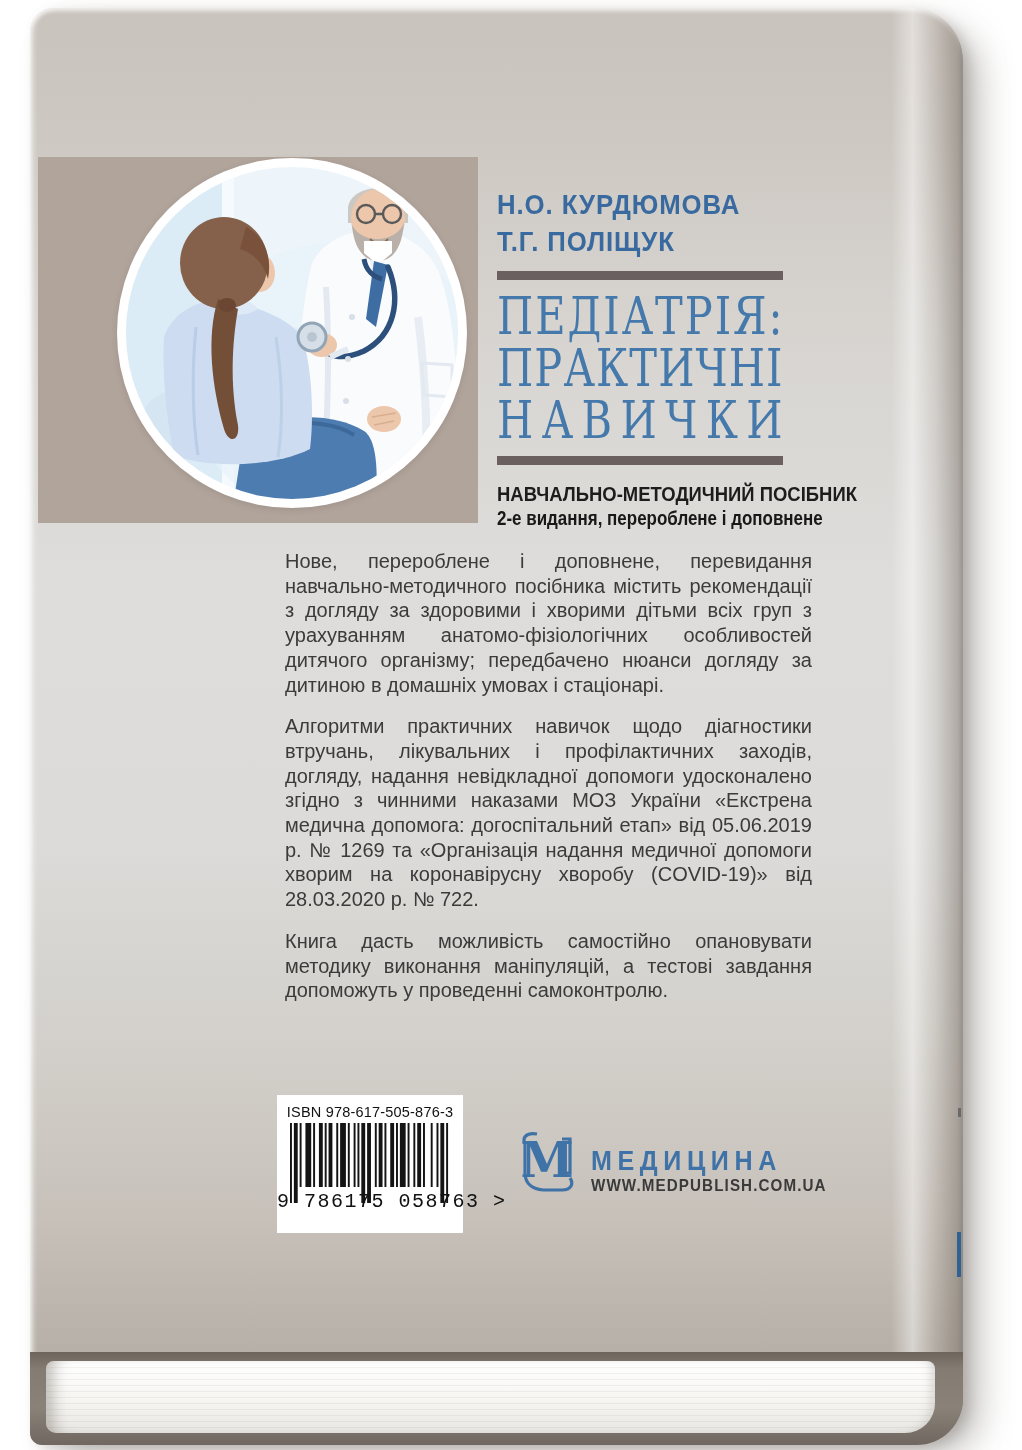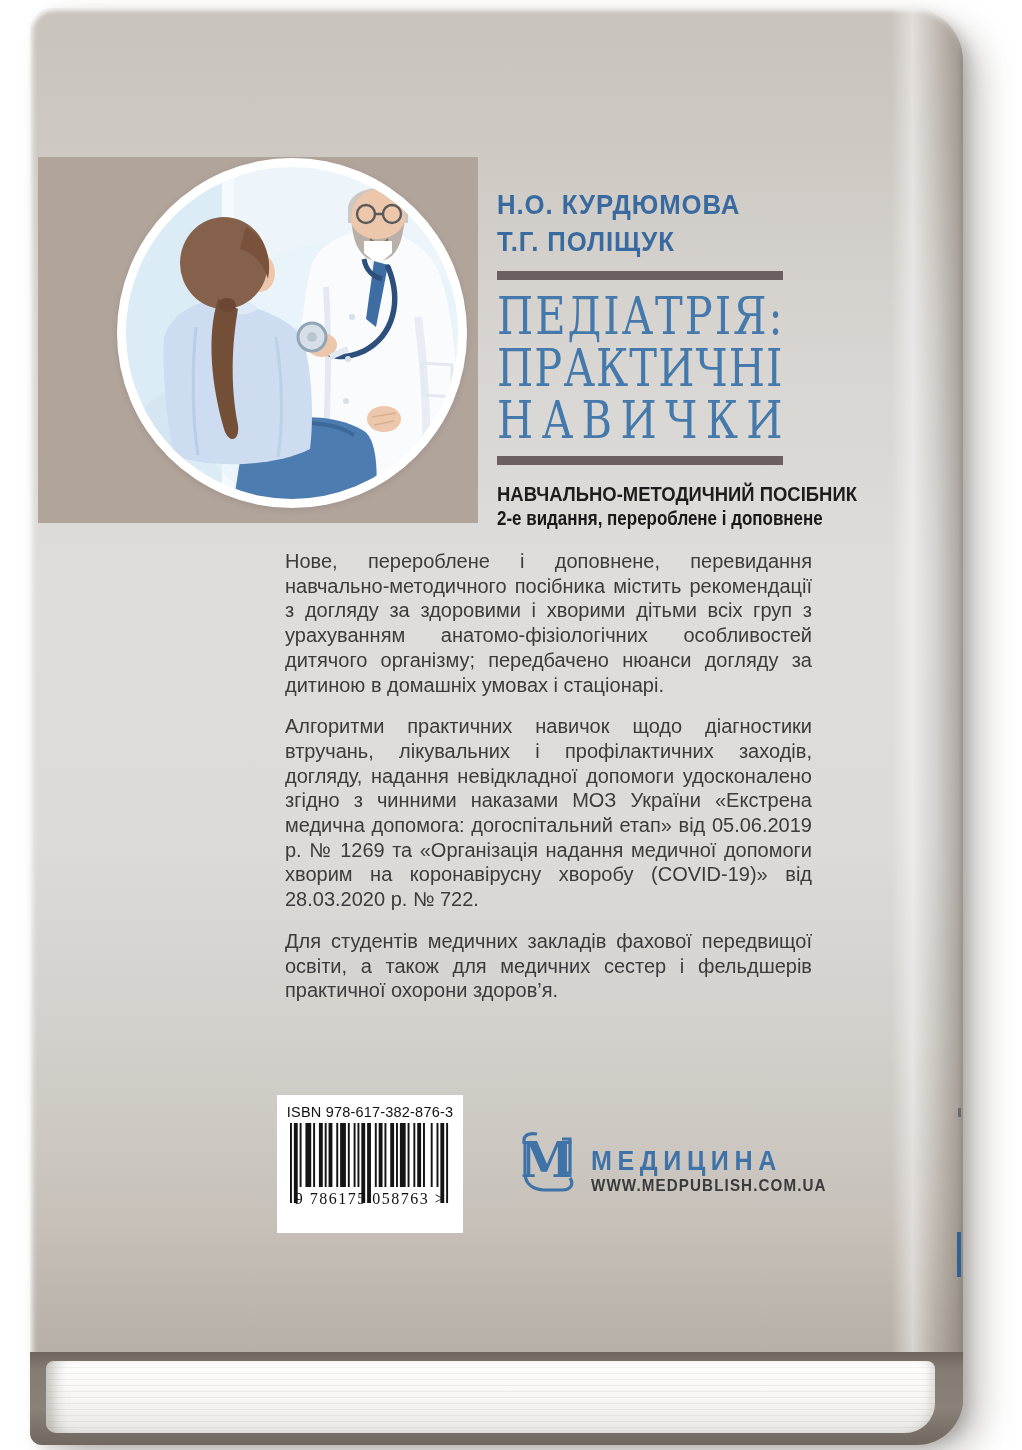--- a/index.html
+++ b/index.html
@@ -70,22 +70,22 @@
     text-align:justify;
   }
   .annotation p{margin:0 0 17px 0;}
   .isbn-box{
     position:absolute;left:247px;top:1087px;width:186px;height:138px;
     background:#ffffff;text-align:center;
   }
   .isbn-label{margin-top:9px;font-size:14.5px;color:#121212;letter-spacing:.2px;}
   .isbn-bars{display:block;margin:3px auto 0;}
   .isbn-digits{
-    margin-top:-17px;font-family:Liberation Serif, serif;
-    font-size:16px;color:#111;letter-spacing:1.5px;white-space:nowrap;
+    margin-top:-17px;font-family:Liberation Mono, monospace;
+    font-size:20px;color:#111;letter-spacing:1.5px;white-space:nowrap;
   }
   .publisher{position:absolute;left:486px;top:1120px;width:320px;height:80px;}
   .monogram{position:absolute;left:0;top:1px;}
   .pub-name{
     position:absolute;left:75px;top:18px;
     font-size:27px;font-weight:700;letter-spacing:6px;color:#3f73a8;white-space:nowrap;
     transform:scaleX(.93);transform-origin:left top;
   }
   .pub-site{
     position:absolute;left:75px;top:48px;
@@ -216,25 +216,25 @@
   </div>
 
   <div class="rule rule-bottom"></div>
 
   <div class="subtitle">НАВЧАЛЬНО-МЕТОДИЧНИЙ ПОСІБНИК</div>
   <div class="edition">2-е видання, перероблене і доповнене</div>
 
   <div class="annotation">
     <p>Нове, перероблене і доповнене, перевидання навчально-методичного посібника містить рекомендації з догляду за здоровими і хворими дітьми всіх груп з урахуванням анатомо-фізіологічних особливостей дитячого організму; передбачено нюанси догляду за дитиною в домашніх умовах і стаціонарі.</p>
     <p>Алгоритми практичних навичок щодо діагностики втручань, лікувальних і профілактичних заходів, догляду, надання невідкладної допомоги удосконалено згідно з чинними наказами МОЗ України «Екстрена медична допомога: догоспітальний етап» від 05.06.2019 р. № 1269 та «Організація надання медичної допомоги хворим на коронавірусну хворобу (COVID-19)» від 28.03.2020 р. № 722.</p>
-    <p>Для студентів медичних закладів фахової передвищої освіти, а також для медичних сестер і фельдшерів практичної охорони здоров’я.</p>
+    <p>Книга дасть можливість самостійно опановувати методику виконання маніпуляцій, а тестові завдання допоможуть у проведенні самоконтролю.</p>
   </div>
 
   <div class="isbn-box">
-    <div class="isbn-label">ISBN 978-617-382-876-3</div>
+    <div class="isbn-label">ISBN 978-617-505-876-3</div>
     <svg class="isbn-bars" id="barcode" width="164" height="84" aria-hidden="true">
         <rect x="2.00" y="0" width="1.93" height="80" fill="#141414"></rect>
         <rect x="5.86" y="0" width="3.86" height="80" fill="#141414"></rect>
         <rect x="11.64" y="0" width="1.93" height="64" fill="#141414"></rect>
         <rect x="17.42" y="0" width="5.78" height="64" fill="#141414"></rect>
         <rect x="25.13" y="0" width="1.93" height="64" fill="#141414"></rect>
         <rect x="30.92" y="0" width="3.86" height="64" fill="#141414"></rect>
         <rect x="36.70" y="0" width="1.93" height="64" fill="#141414"></rect>
         <rect x="40.55" y="0" width="3.86" height="64" fill="#141414"></rect>
         <rect x="48.27" y="0" width="1.93" height="64" fill="#141414"></rect>

